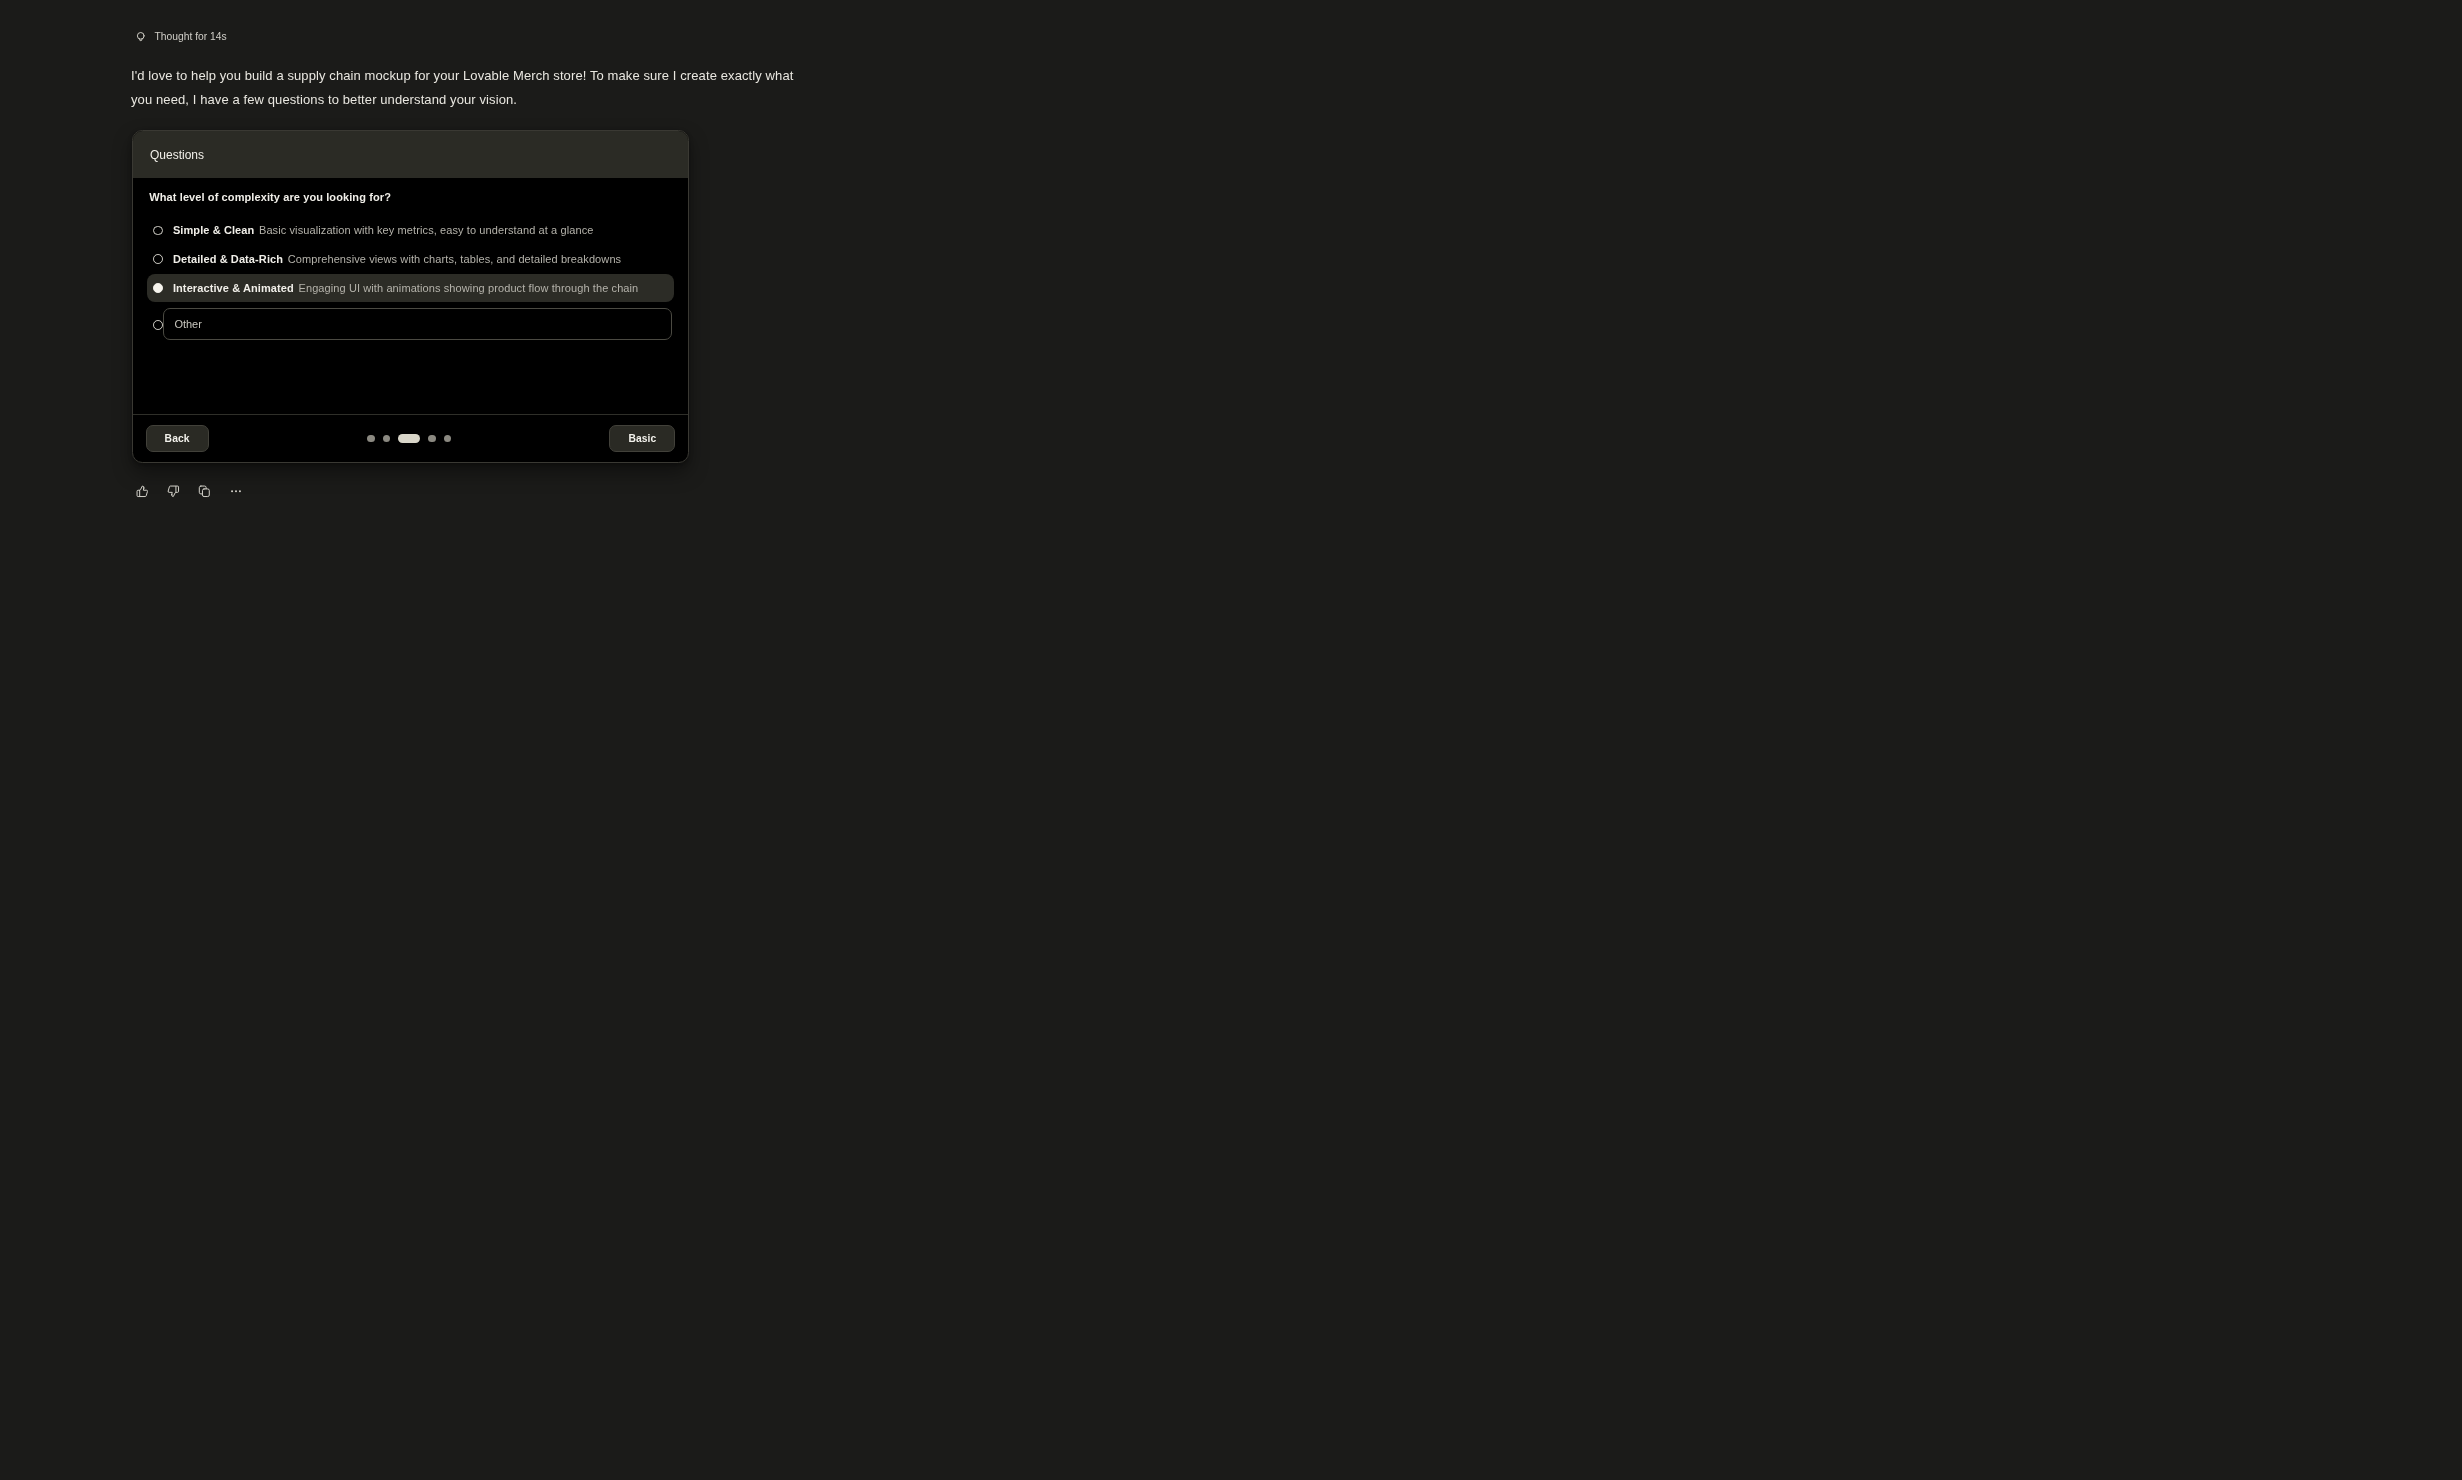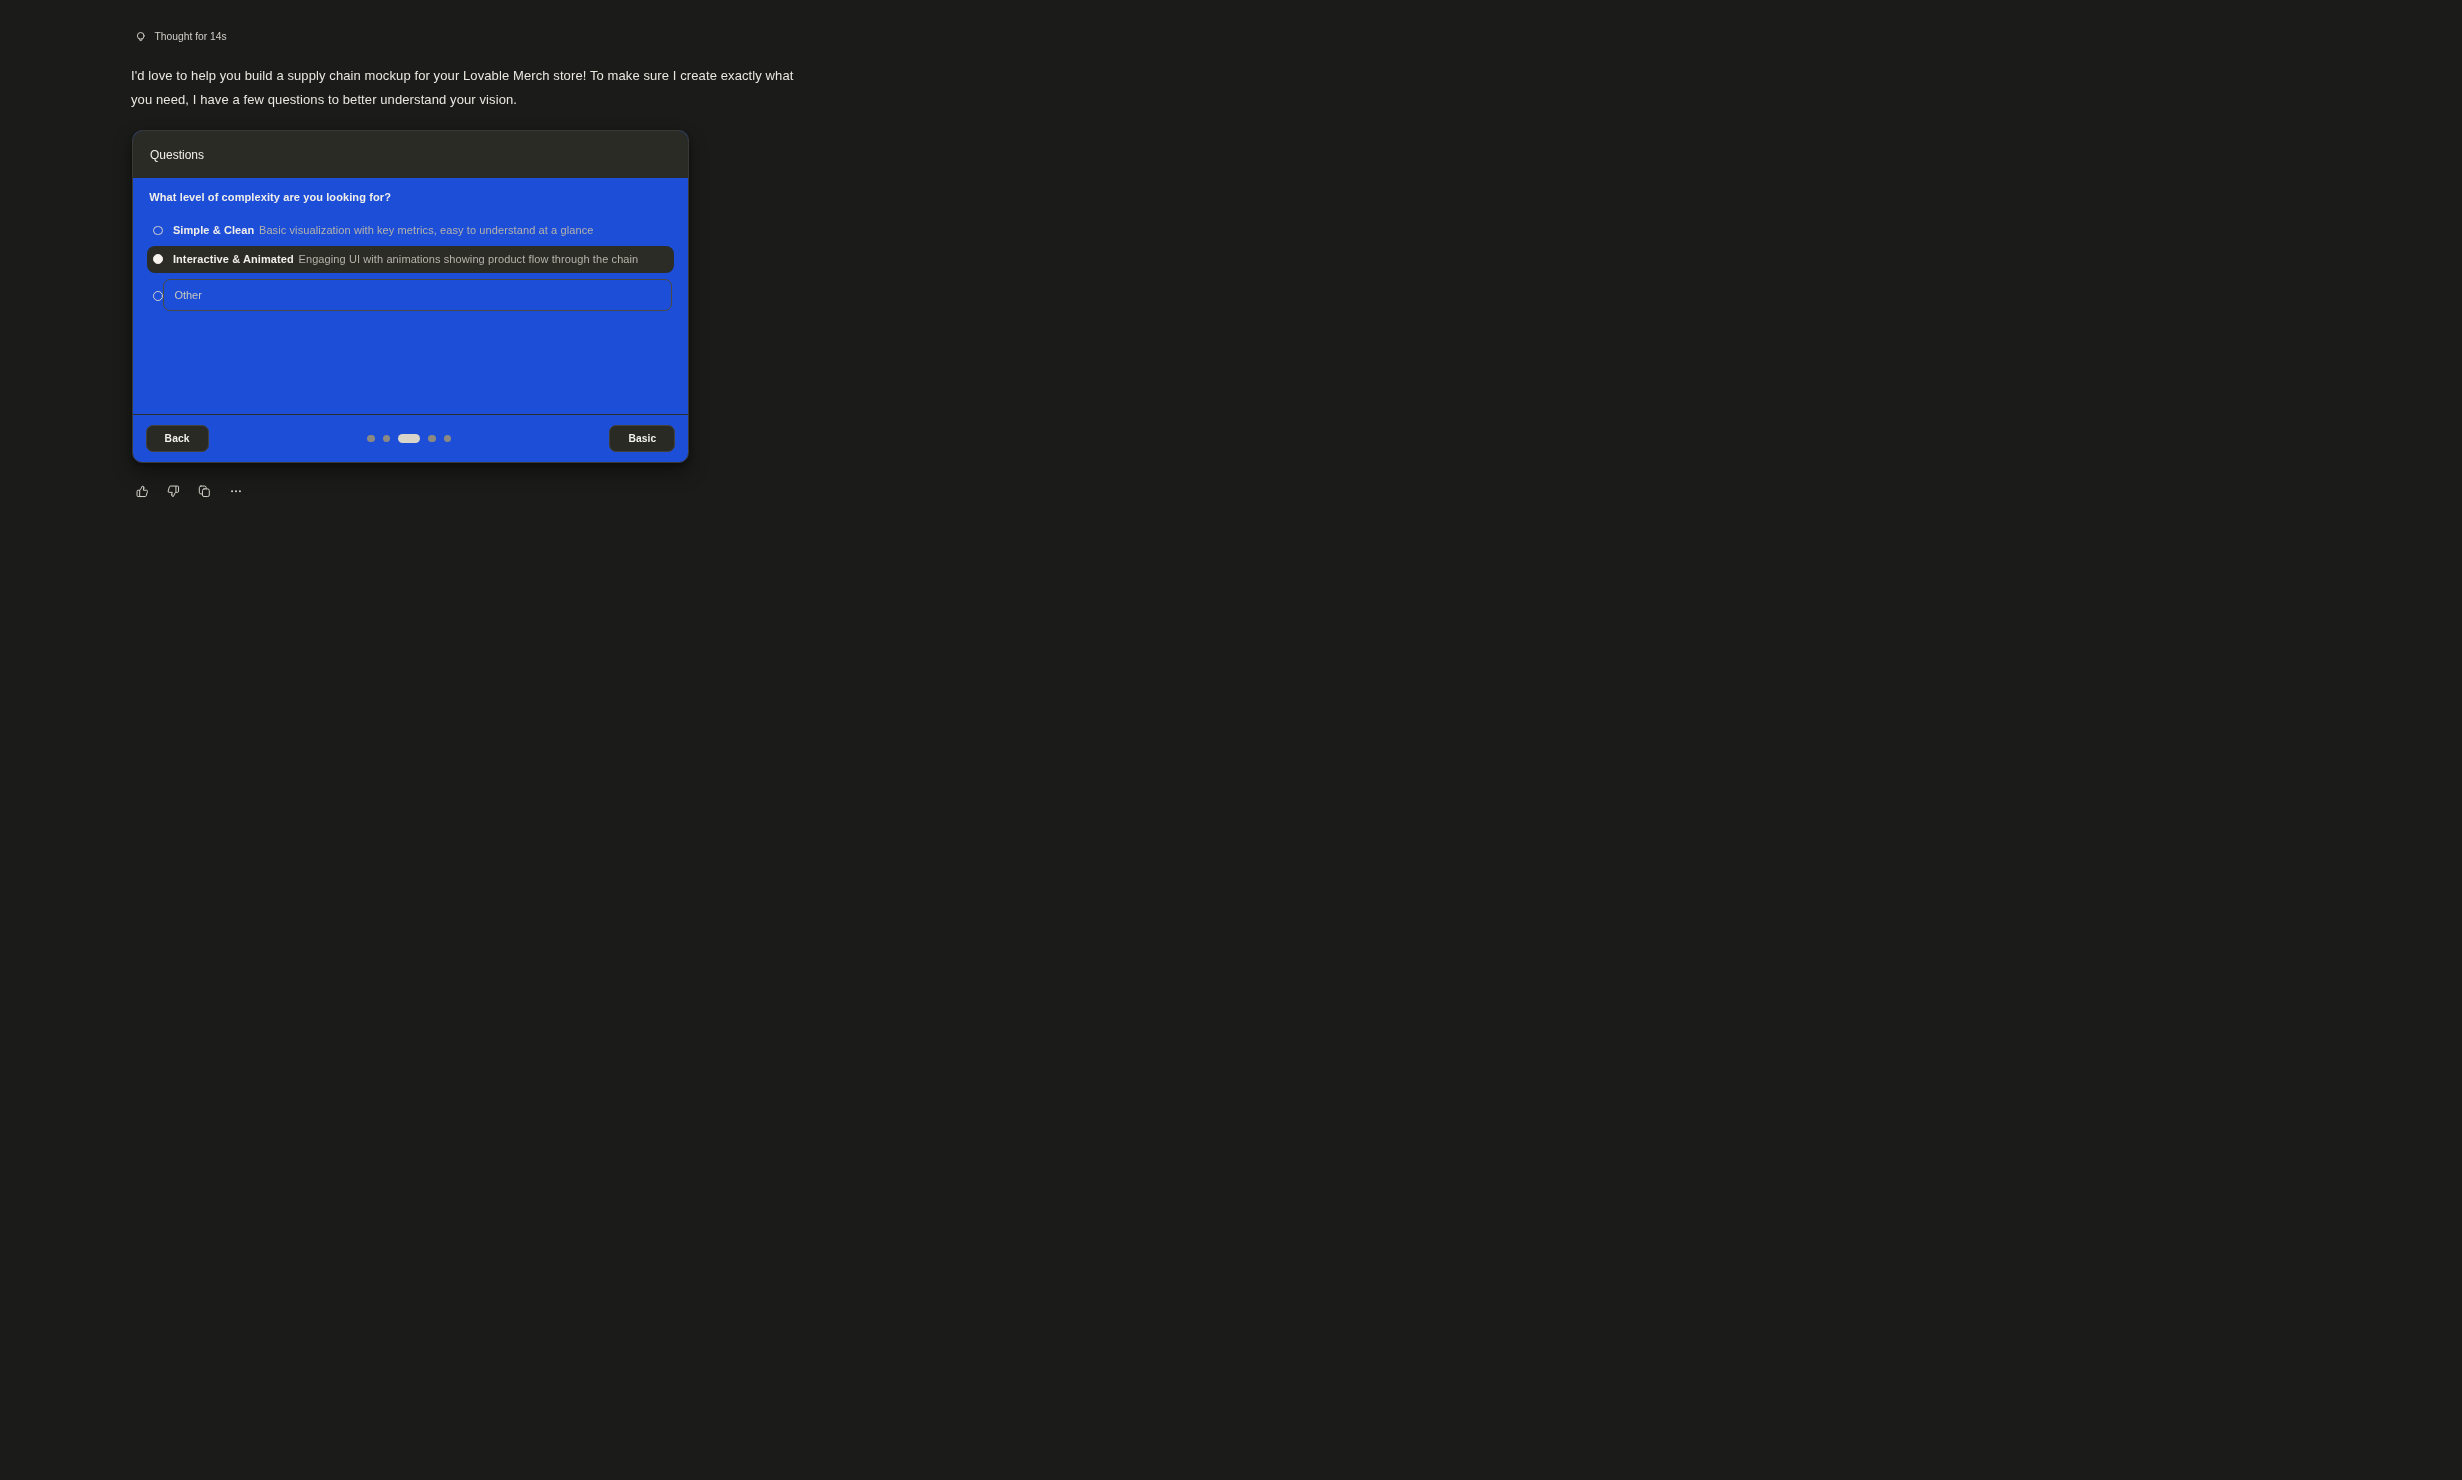--- a/index.html
+++ b/index.html
@@ -17,21 +17,21 @@
   }
   .thought-row svg{display:block;}
   
   .message{
     position:absolute;left:131px;top:64px;width:667px;
     color:#e9e7e0;font-size:13px;line-height:24px;letter-spacing:0.1px;
   }
   
   .card{
     position:absolute;left:132px;top:130px;width:557px;height:333px;
-    background:#1d4ed8;border:0.6px solid #3a3933;border-radius:10.3px;
+    background:#000000;border:0.6px solid #3a3933;border-radius:10.3px;
     box-shadow:0 9.2px 19.5px rgba(0,0,0,.38),0 1.1px 4.6px rgba(0,0,0,.30);
     display:flex;flex-direction:column;box-sizing:border-box;overflow:hidden;
   }
   .card-header{
     height:47px;flex:0 0 47px;background:#2b2b25;
     display:flex;align-items:center;padding:0 17px;
     color:#f2f0ea;font-size:12px;
   }
   .card-body{padding:11.5px 14px 0 14px;}
   .question{
@@ -114,20 +114,27 @@
       <div class="question">What level of complexity are you looking for?</div>
 
       <div class="option">
         <span class="radio"></span>
         <span class="option-texts">
           <span class="option-label">Simple &amp; Clean</span>
           <span class="option-desc">Basic visualization with key metrics, easy to understand at a glance</span>
         </span>
       </div>
 
+      <div class="option">
+        <span class="radio"></span>
+        <span class="option-texts">
+          <span class="option-label">Detailed &amp; Data-Rich</span>
+          <span class="option-desc">Comprehensive views with charts, tables, and detailed breakdowns</span>
+        </span>
+      </div>
 
       <div class="option selected">
         <span class="radio"></span>
         <span class="option-texts">
           <span class="option-label">Interactive &amp; Animated</span>
           <span class="option-desc">Engaging UI with animations showing product flow through the chain</span>
         </span>
       </div>
 
       <div class="other-row">

